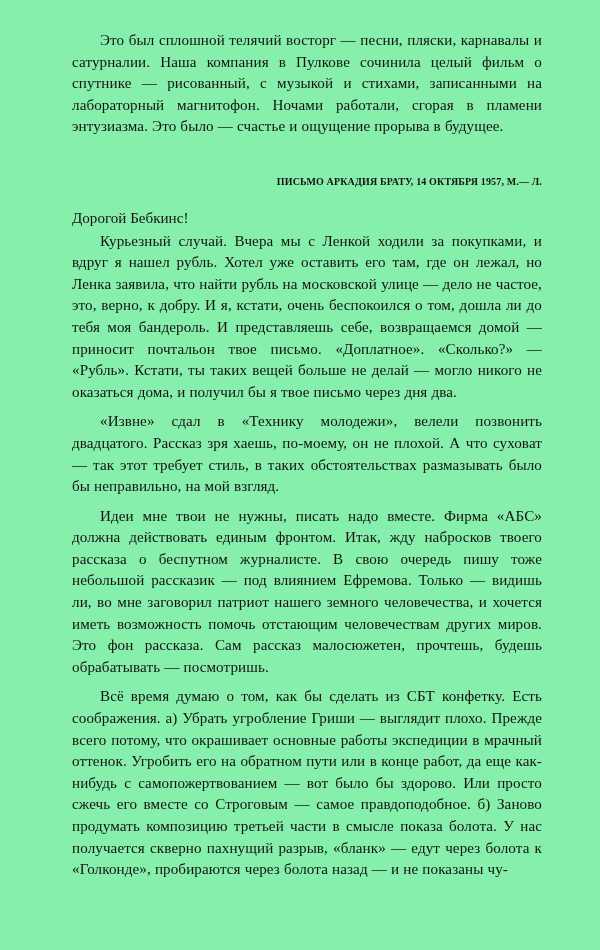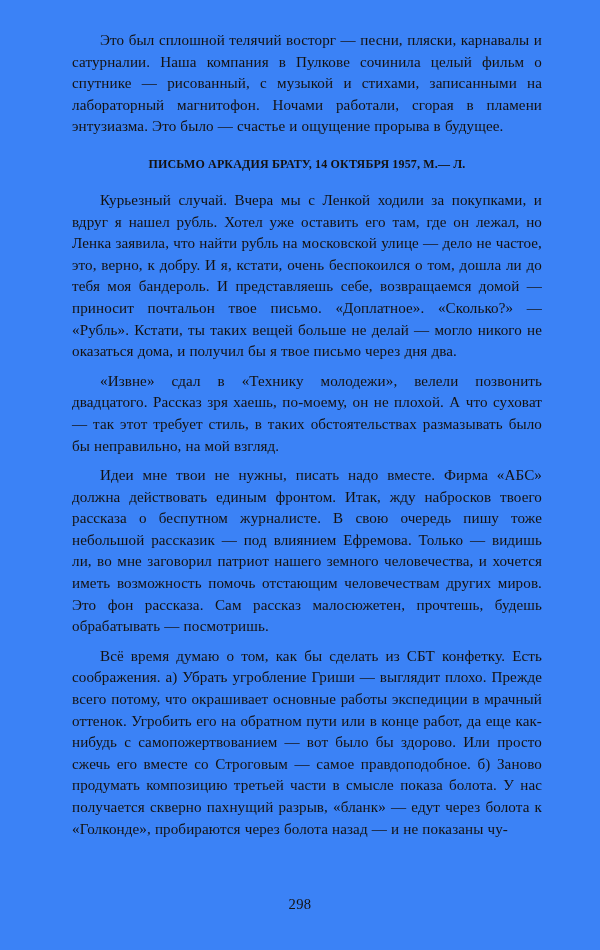--- a/index.html
+++ b/index.html
@@ -13,41 +13,41 @@
     font-family: "Liberation Serif", serif;
     color: #141210;
     overflow: hidden;
   }
   .page {
     position: relative;
     width: 600px;
     height: 950px;
     box-sizing: border-box;
     padding: 30px 58px 0 72px;
-    background: #3b82f6;
+    background: #86efac;
   }
   .para {
     margin: 0;
     text-align: justify;
     text-indent: 28px;
     font-size: 15.1px;
     line-height: 21.6px;
     letter-spacing: 0.1px;
     word-spacing: 0.2px;
     hyphens: manual;
   }
   .para + .para {
     margin-top: 8px;
   }
   .letter-heading {
-    margin: 16px 0 16px 0;
-    font-size: 12px;
+    margin: 34px 0 16px 0;
+    font-size: 10px;
     font-weight: bold;
     line-height: 20px;
-    text-align: center;
+    text-align: right;
     letter-spacing: 0.15px;
     text-indent: 0;
   }
   .salutation {
     margin: 0 0 1px 0;
     font-size: 15.1px;
     line-height: 21.6px;
     text-indent: 0;
     text-align: left;
   }
@@ -66,21 +66,21 @@
 </style>
 </head>
 <body>
 
 <div class="page">
 
   <p class="para block-top">Это был сплошной телячий восторг — песни, пляски, карнавалы и сатурналии. Наша компания в Пулкове сочинила целый фильм о спутнике — рисованный, с музыкой и стихами, записанными на лабораторный магнитофон. Ночами работали, сгорая в пламени энтузиазма. Это было — счастье и ощущение прорыва в будущее.</p>
 
   <h2 class="letter-heading">ПИСЬМО АРКАДИЯ БРАТУ, 14 ОКТЯБРЯ 1957, М.— Л.</h2>
 
+  <p class="salutation">Дорогой Бебкинс!</p>
 
   <p class="para">Курьезный случай. Вчера мы с Ленкой ходили за покупками, и вдруг я нашел рубль. Хотел уже оставить его там, где он лежал, но Ленка заявила, что найти рубль на московской улице — дело не частое, это, верно, к добру. И я, кстати, очень беспокоился о том, дошла ли до тебя моя бандероль. И представляешь себе, возвращаемся домой — приносит почтальон твое письмо. «Доплатное». «Сколько?» — «Рубль». Кстати, ты таких вещей больше не делай — могло никого не оказаться дома, и получил бы я твое письмо через дня два.</p>
   <p class="para">«Извне» сдал в «Технику молодежи», велели позвонить двадцатого. Рассказ зря хаешь, по-моему, он не плохой. А что суховат — так этот требует стиль, в таких обстоятельствах размазывать было бы неправильно, на мой взгляд.</p>
   <p class="para">Идеи мне твои не нужны, писать надо вместе. Фирма «АБС» должна действовать единым фронтом. Итак, жду набросков твоего рассказа о беспутном журналисте. В свою очередь пишу тоже небольшой рассказик — под влиянием Ефремова. Только — видишь ли, во мне заговорил патриот нашего земного человечества, и хочется иметь возможность помочь отстающим человечествам других миров. Это фон рассказа. Сам рассказ малосюжетен, прочтешь, будешь обрабатывать — посмотришь.</p>
   <p class="para">Всё время думаю о том, как бы сделать из СБТ конфетку. Есть соображения. а) Убрать угробление Гриши — выглядит плохо. Прежде всего потому, что окрашивает основные работы экспедиции в мрачный оттенок. Угробить его на обратном пути или в конце работ, да еще как-нибудь с самопожертвованием — вот было бы здорово. Или просто сжечь его вместе со Строговым — самое правдоподобное. б) Заново продумать композицию третьей части в смысле показа болота. У нас получается скверно пахнущий разрыв, «бланк» — едут через болота к «Голконде», пробираются через болота назад — и не показаны чу-</p>
 
-  <div class="page-number">298</div>
 
 </div>
 
 </body></html>

